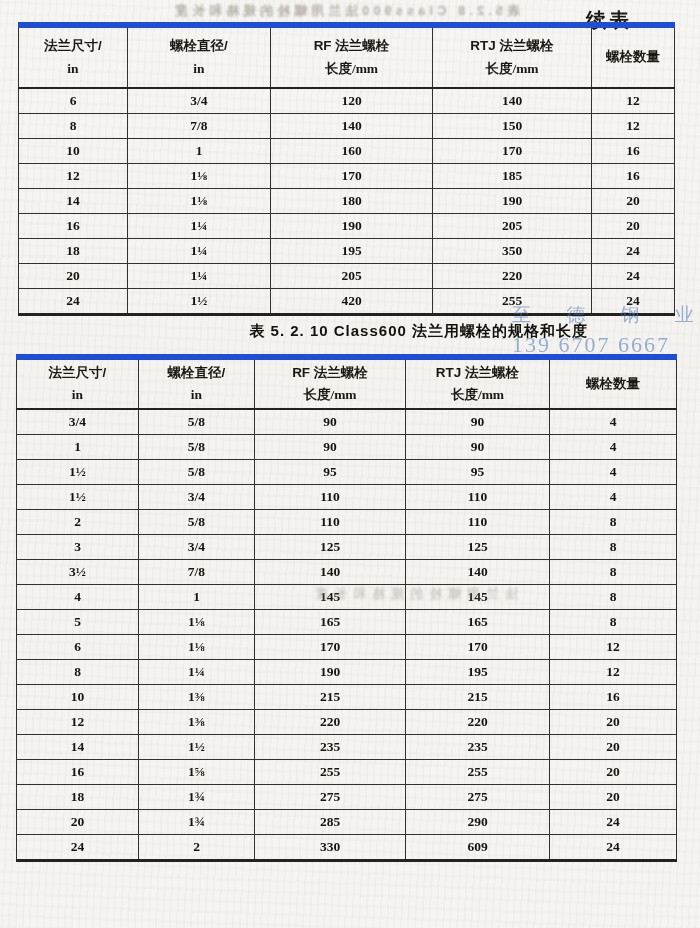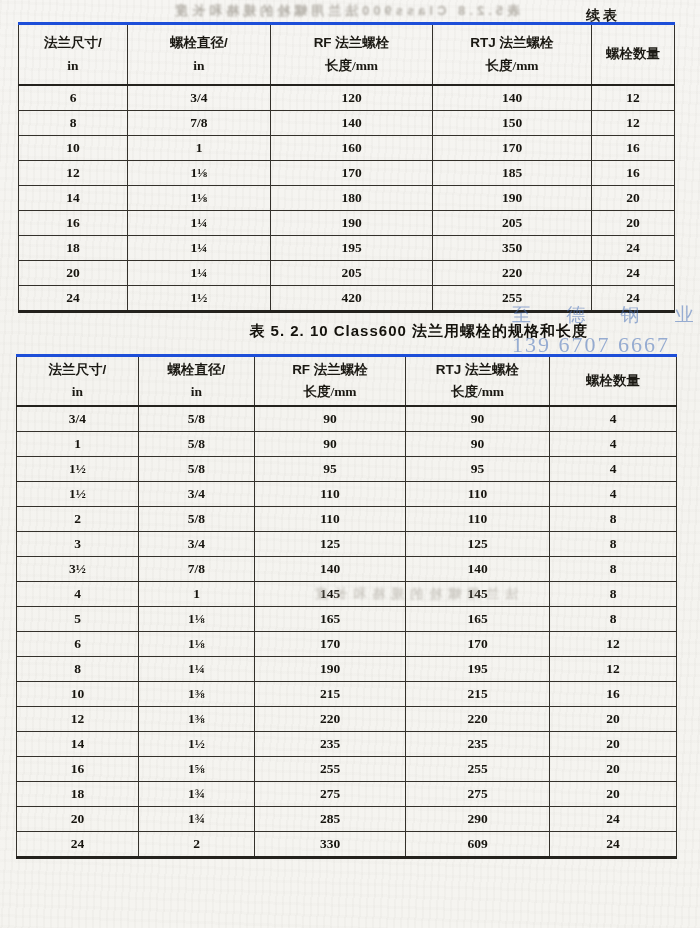--- a/index.html
+++ b/index.html
@@ -10,38 +10,38 @@
     color:#17150f;
   }
   .paper-noise{
     position:absolute;inset:0;pointer-events:none;
     background:
       repeating-linear-gradient(93deg, rgba(120,115,105,0.035) 0 2px, rgba(0,0,0,0) 2px 7px),
       repeating-linear-gradient(2deg, rgba(140,135,125,0.025) 0 3px, rgba(0,0,0,0) 3px 11px);
   }
   .continued{
     position:absolute;top:7px;left:586px;
-    font-size:14px;font-weight:700;letter-spacing:3px;color:#1c1a14;
+    font-size:20px;font-weight:700;letter-spacing:3px;color:#1c1a14;
   }
   .ghost{
     position:absolute;white-space:nowrap;overflow:hidden;
     transform:scaleX(-1);
     font-weight:700;color:#a29d94;
   }
   .ghost-top{
     top:2px;left:172px;width:348px;height:20px;
     font-size:13px;letter-spacing:4px;opacity:.8;filter:blur(0.8px);
   }
   .ghost-mid{
     top:585px;left:182px;width:336px;height:18px;
     font-size:13px;letter-spacing:6px;opacity:.45;filter:blur(1.2px);
   }
   table.grid{
     position:absolute;border-collapse:collapse;table-layout:fixed;
-    border-top:3px solid #1d4ed8;border-bottom:3px solid #24221d;padding-left:9px;
+    border-top:6px solid #1d4ed8;border-bottom:3px solid #24221d;padding-left:9px;
   }
   table.grid th, table.grid td{
     border:1px solid #34312b;padding:0;text-align:center;vertical-align:middle;
   }
   table.grid thead th{
     border-bottom:2.5px solid #24221d;
     font-size:13.5px;font-weight:700;color:#1b1913;line-height:1.65;
   }
   table.grid td{
     font-family:"Liberation Serif","DejaVu Serif",serif;

